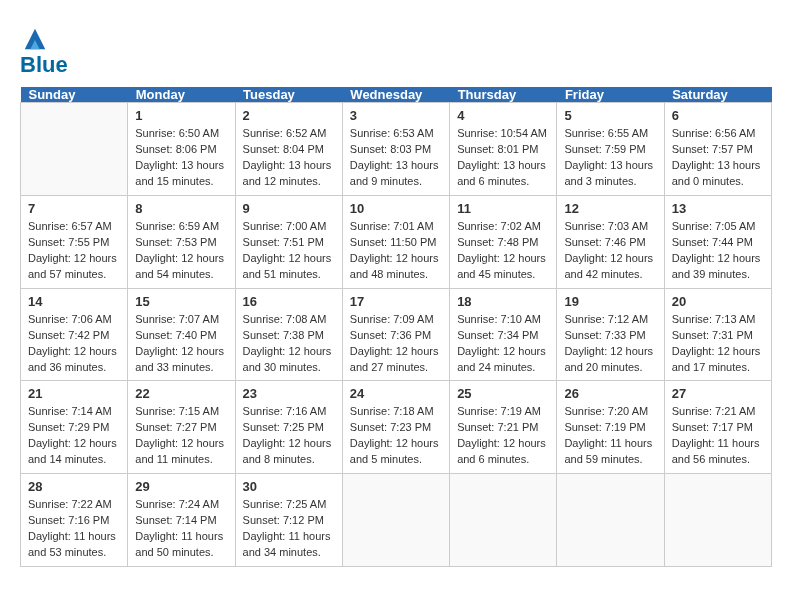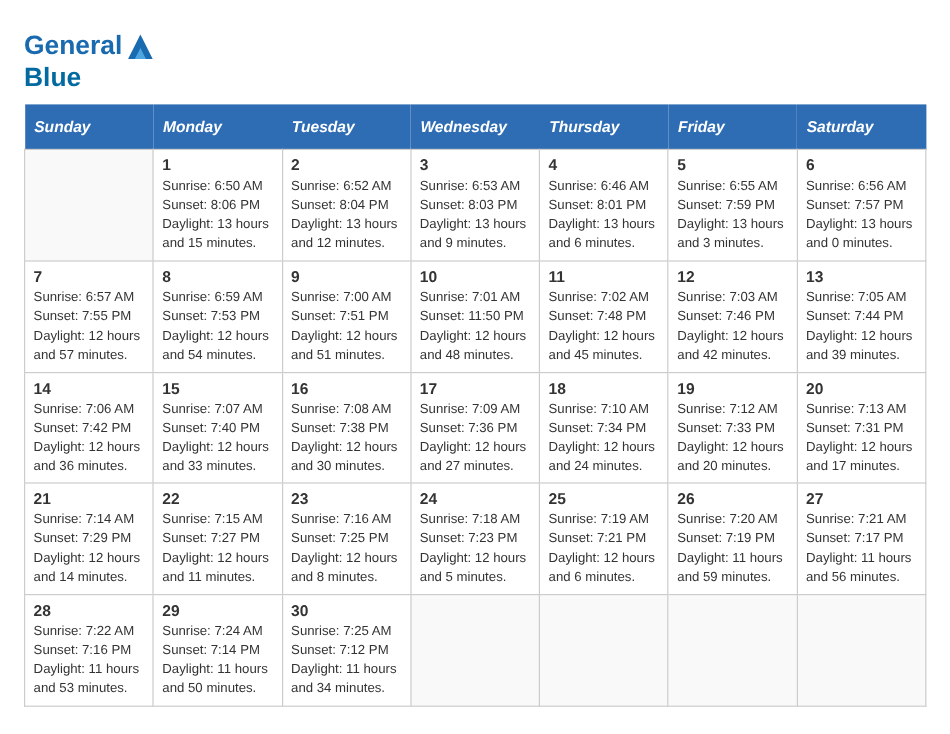--- a/index.html
+++ b/index.html
@@ -49,24 +49,23 @@
     }
     table {
       width: 100%;
       border-collapse: collapse;
       table-layout: fixed;
     }
     th {
       background-color: #2e6db4;
       color: #fff;
       text-align: left;
-      padding: 11px 8px;
+      padding: 0 8px;
       font-size: 13px;
       font-weight: bold;
-      font-style: italic;
     }
     td {
       border: 1px solid #ccc;
       vertical-align: top;
       padding: 5px 7px;
       font-size: 11px;
       color: #333;
       height: 90px;
     }
     .day-num {
@@ -81,21 +80,21 @@
       background: #f9f9f9;
     }
   </style>
 </head>
 <body>
 
 <div class="header">
   <div class="logo">
     <div>
       <div class="logo-text">
-        <span>General</span><svg class="logo-icon" viewBox="0 0 30 30" style="display:inline-block;vertical-align:middle;margin:0 1px">
+        <svg class="logo-icon" viewBox="0 0 30 30" style="display:inline-block;vertical-align:middle;margin:0 1px">
             <polygon points="4,26 15,4 26,26" fill="#1a6ab0"></polygon>
             <polygon points="10,26 20,26 15,16" fill="#4da6e0"></polygon>
           </svg><br>
         <span style="color:#0369a1">Blue</span>
       </div>
     </div>
   </div>
   <div class="title-block">
     <div class="month-title"></div>
     <div class="location"></div>
@@ -124,21 +123,21 @@
         <td>
           <div class="day-num">2</div>
           <div class="cell-text"><span>Sunrise: 6:52 AM</span><br><span>Sunset: 8:04 PM</span><br><span>Daylight: 13 hours</span><br><span>and 12 minutes.</span></div>
         </td>
         <td>
           <div class="day-num">3</div>
           <div class="cell-text"><span>Sunrise: 6:53 AM</span><br><span>Sunset: 8:03 PM</span><br><span>Daylight: 13 hours</span><br><span>and 9 minutes.</span></div>
         </td>
         <td>
           <div class="day-num">4</div>
-          <div class="cell-text"><span>Sunrise: 6:46 AM</span><br><span>Sunset: 8:01 PM</span><br><span>Daylight: 13 hours</span><br><span>and 6 minutes.</span></div>
+          <div class="cell-text"><span>Sunrise: 10:54 AM</span><br><span>Sunset: 8:01 PM</span><br><span>Daylight: 13 hours</span><br><span>and 6 minutes.</span></div>
         </td>
         <td>
           <div class="day-num">5</div>
           <div class="cell-text"><span>Sunrise: 6:55 AM</span><br><span>Sunset: 7:59 PM</span><br><span>Daylight: 13 hours</span><br><span>and 3 minutes.</span></div>
         </td>
         <td>
           <div class="day-num">6</div>
           <div class="cell-text"><span>Sunrise: 6:56 AM</span><br><span>Sunset: 7:57 PM</span><br><span>Daylight: 13 hours</span><br><span>and 0 minutes.</span></div>
         </td>
       </tr>

